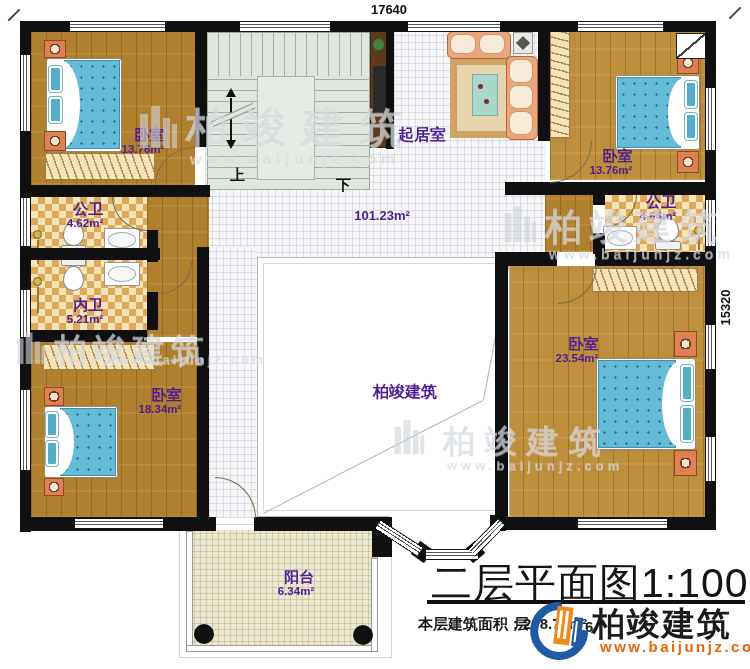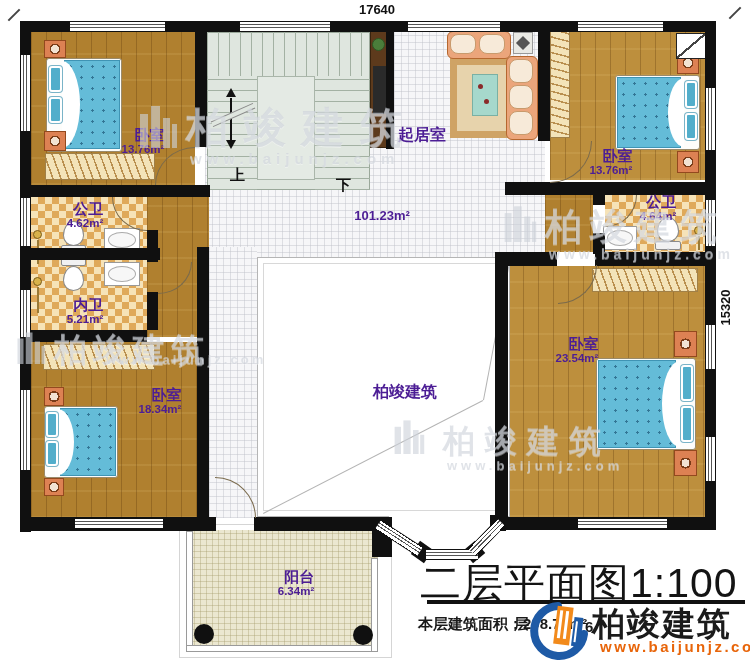--- a/index.html
+++ b/index.html
@@ -294,21 +294,21 @@
   <div class="lbl" style="left:577px;top:335px">
     <span class="rn">卧室</span>
     <span class="ra">23.54m²</span>
   </div>
   <div class="lbl" style="left:405px;top:383px;font-size:16px;font-weight:bold">柏竣建筑</div>
   <div class="lbl" style="left:296px;top:568px">
     <span class="rn">阳台</span>
     <span class="ra">6.34m²</span>
   </div>
 
-  <div class="dim" style="left:340px;top:2px;width:74px">17640</div>
+  <div class="dim" style="left:352px;top:2px;width:74px">17640</div>
   <div class="dim" style="left:695px;top:300px;width:60px;transform:rotate(-90deg)">15320</div>
   <div class="tick" style="left:6px;top:14px"></div>
   <div class="tick" style="left:727px;top:12px"></div>
 
   <div class="wm" style="left:138px;top:100px;width:400px;height:75px">
     <span class="wm-ic" style="left:0;top:2px">
       <svg width="40" height="52" viewBox="0 0 40 48">
           <g fill="currentColor">
             <rect x="2" y="10" width="8" height="34"></rect>
             <rect x="13" y="2" width="9" height="42"></rect>
@@ -356,21 +356,21 @@
             <rect x="13" y="2" width="9" height="42"></rect>
             <rect x="25" y="14" width="7" height="30"></rect>
             <rect x="34" y="20" width="5" height="24"></rect>
           </g>
         </svg>
     </span>
     <span class="wm-tx" style="left:50px;top:4px;font-size:32px;letter-spacing:10px">柏竣建筑</span>
     <span class="wm-url" style="left:54px;top:42px;font-size:13px;letter-spacing:4px">www.baijunjz.com</span>
   </div>
 
-  <div class="title" style="left:420px;top:556px">二层平面图1:100</div>
+  <div class="title" style="left:431px;top:556px">二层平面图1:100</div>
   <div class="underl" style="left:427px;top:600px;width:318px;height:4px"></div>
   <div class="areanote" style="left:418px;top:615px">
     <span>本层建筑面积：</span><span>208.77m²</span>
   </div>
   <div class="areanote" style="left:514px;top:615px">层</div>
   <div class="areanote" style="left:585px;top:618px">6</div>
 
   <div class="abs" style="left:528px;top:601px;width:66px;height:60px">
     <svg width="66" height="60" viewBox="0 0 66 60">
       <path d="M30 5 A25 25 0 1 0 56 33" fill="none" stroke="#1e5aa6" stroke-width="8" stroke-linecap="round"></path>

